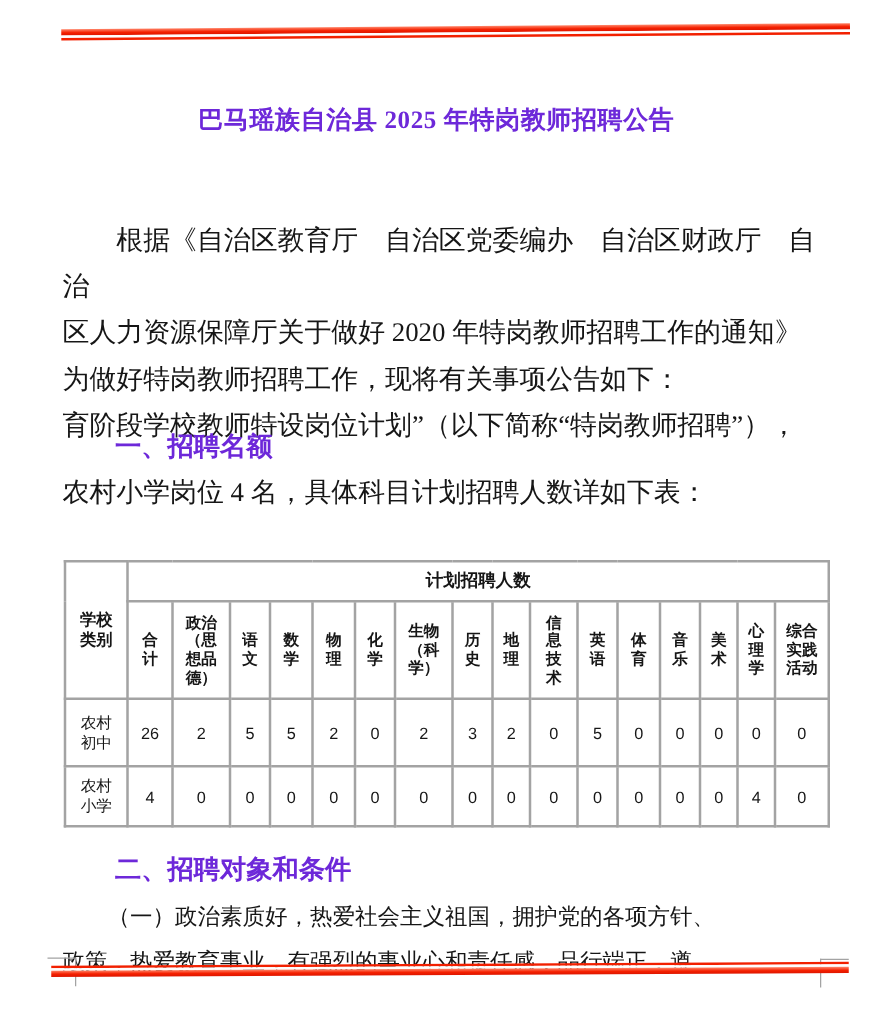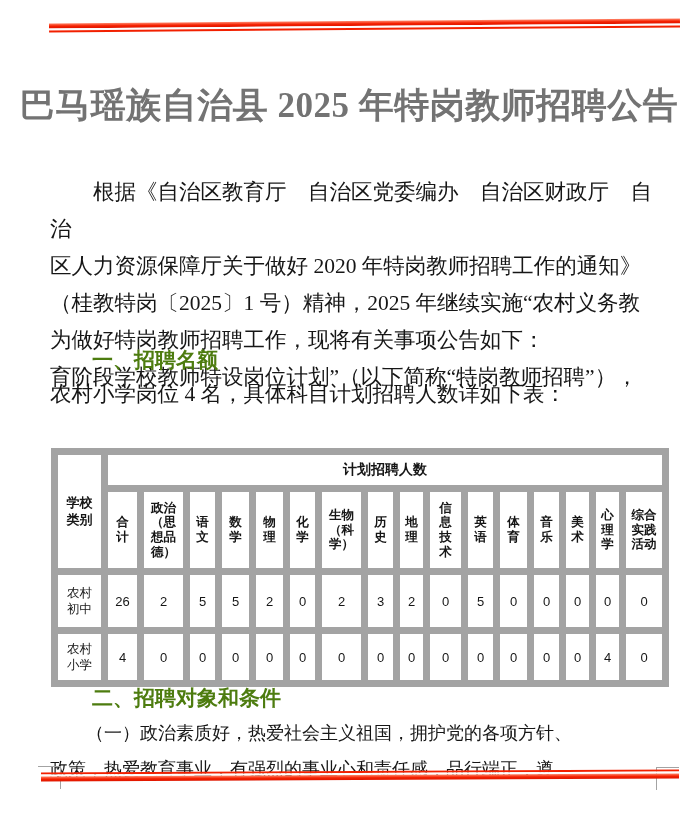--- a/index.html
+++ b/index.html
@@ -13,37 +13,37 @@
   .ribbon .thin{height:2px;background:#f22000;}
   .ribbon-top{left:49px;top:21px;width:631px;transform:rotate(-0.45deg);}
   .ribbon-bottom{left:41px;top:771px;width:638px;transform:rotate(-0.27deg);z-index:3;}
 
   
   .mark{position:absolute;width:22px;height:22px;z-index:1;}
   .mark-left{left:38px;top:766px;border-top:1px solid #a3a3a3;border-right:1px solid #a3a3a3;}
   .mark-right{left:656px;top:767px;border-top:1px solid #a3a3a3;border-left:1px solid #a3a3a3;}
 
   .title{position:absolute;top:82px;left:0;width:100%;text-align:center;
-         font-weight:bold;font-size:35px;letter-spacing:0.5px;color:#737373;}
+         font-weight:bold;font-size:20px;letter-spacing:0.5px;color:#6d28d9;}
 
   .block{position:absolute;left:50px;width:602px;}
   .line{white-space:pre-line;}
   .intro{top:156px;font-size:21.5px;line-height:37px;}
   .indent{text-indent:2em;margin-top:18px;}
-  .heading{font-family:Liberation Serif, serif;font-weight:bold;
-           font-size:21px;line-height:36px;text-indent:2em;color:#4d7c0f;}
+  .heading{font-family:Liberation Mono, monospace;font-weight:bold;
+           font-size:21px;line-height:36px;text-indent:2em;color:#6d28d9;}
   .h1{top:342px;}
   .para2{top:377px;font-size:21.5px;line-height:35px;}
   .h2{top:680px;}
   .para3{top:697px;font-size:18px;line-height:36px;}
 
   
   table.quota{position:absolute;left:51px;top:448px;border-collapse:collapse;table-layout:fixed;
               width:611px;}
-  table.quota td{border:7px solid #a3a3a3;text-align:center;vertical-align:middle;padding:0;
+  table.quota td{border:2px solid #a3a3a3;text-align:center;vertical-align:middle;padding:0;
                  overflow:hidden;}
   .ghead{font-family:"Liberation Sans","DejaVu Sans",sans-serif;font-weight:bold;font-size:14px;height:30px;}
   .corner{font-family:"Liberation Sans","DejaVu Sans",sans-serif;font-weight:bold;font-size:13px;
           white-space:pre-line;line-height:1.25;}
   .subhead td{font-family:"Liberation Sans","DejaVu Sans",sans-serif;font-weight:bold;font-size:12.5px;
               line-height:1.18;white-space:pre-line;height:76px;padding:2px 0;}
   .rlabel{font-family:"Liberation Sans","DejaVu Sans",sans-serif;font-weight:normal;font-size:12.5px;
           white-space:pre-line;line-height:1.3;}
   .num{font-size:13px;font-family:Liberation Sans, sans-serif;}
   tr.r1 td{height:52px;} tr.r2 td{height:46px;}
@@ -57,21 +57,20 @@
     <div class="thick"></div>
       <div class="gap"></div>
       <div class="thin"></div>
   </div>
 
   <div class="title">巴马瑶族自治县 2025 年特岗教师招聘公告</div>
 
   <div class="block intro">
     <div class="line indent">根据《自治区教育厅 自治区党委编办 自治区财政厅 自治</div>
     <div class="line">区人力资源保障厅关于做好 2020 年特岗教师招聘工作的通知》</div>
-    <div class="line">（桂教特岗〔2025〕1 号）精神，2025 年继续实施“农村义务教</div>
     <div class="line">为做好特岗教师招聘工作，现将有关事项公告如下：</div>
     <div class="line">育阶段学校教师特设岗位计划”（以下简称“特岗教师招聘”），</div>
   </div>
 
   <div class="block heading h1">一、招聘名额</div>
 
   <div class="block para2">
     <div class="line">农村小学岗位 4 名，具体科目计划招聘人数详如下表：</div>
   </div>
 

